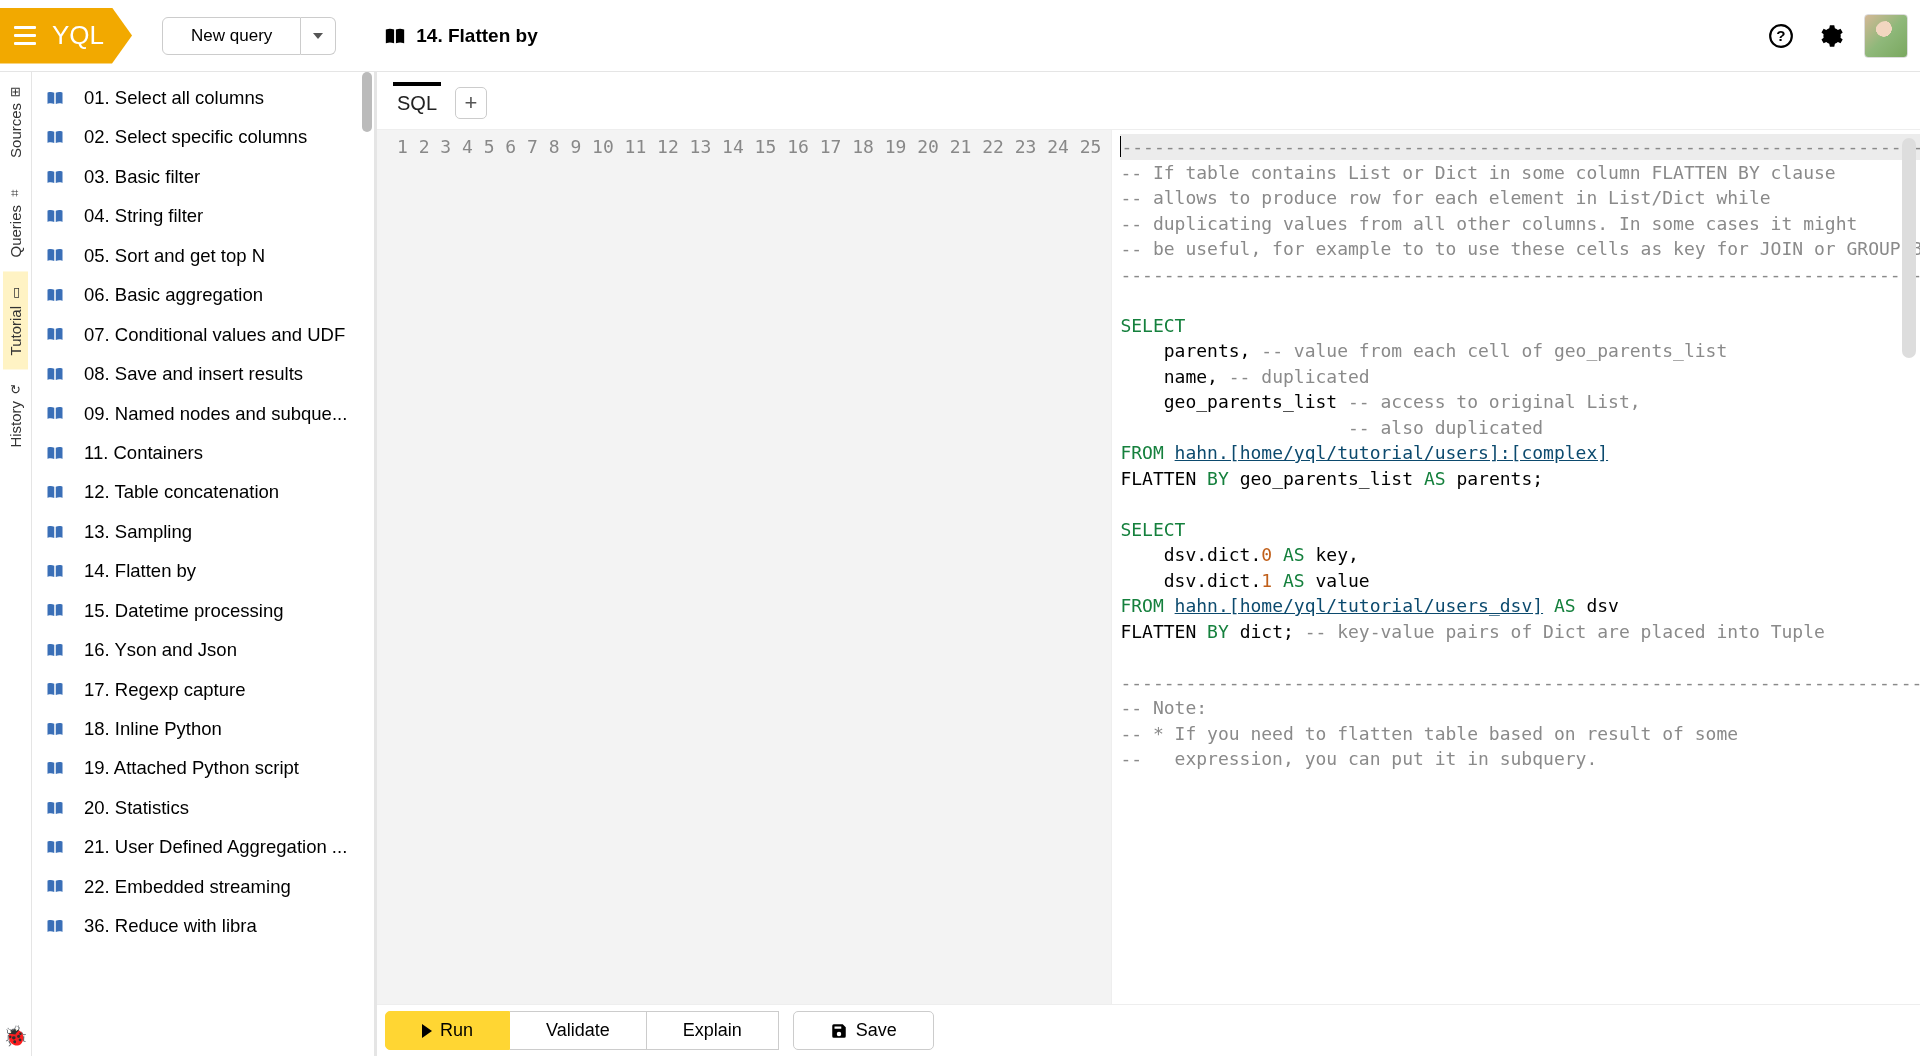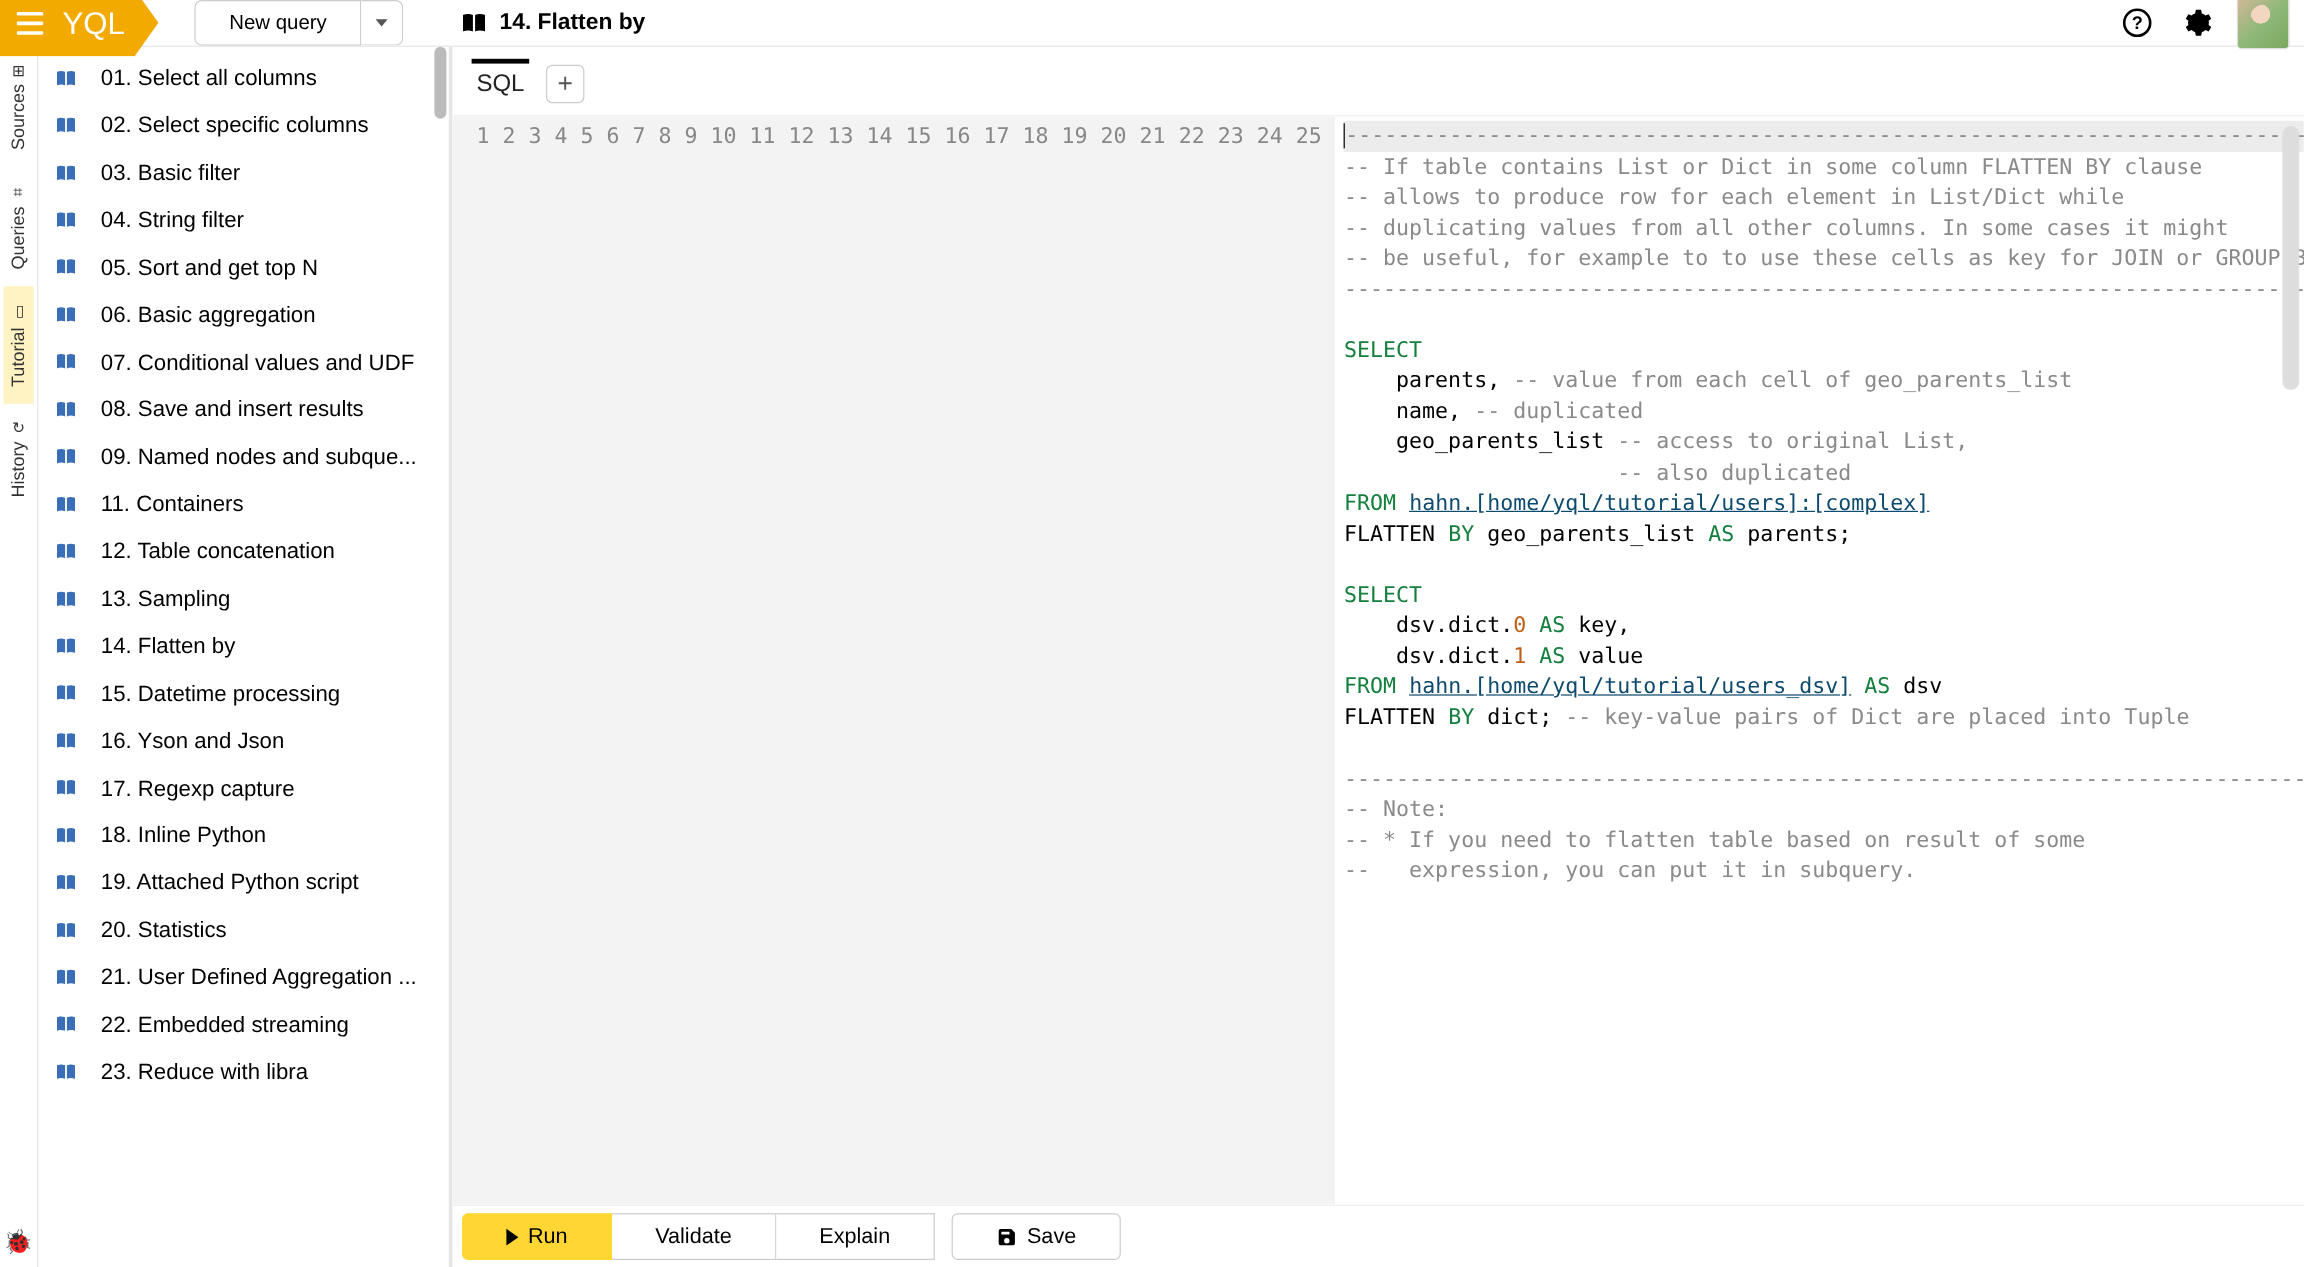--- a/index.html
+++ b/index.html
@@ -1,20 +1,20 @@
 <!DOCTYPE html>
 <html><head>
 <meta charset="utf-8">
 <style>
 * { margin: 0; padding: 0; box-sizing: border-box; }
 body { font-family: -apple-system, BlinkMacSystemFont, "Segoe UI", Arial, sans-serif; font-size: 15px; color: #000; background: #fff; overflow: hidden; }
 .app { display: flex; flex-direction: column; height: 100vh; width: 100vw; }
 
 
-.header { display: flex; align-items: center; height: 39px; border-bottom: 1px solid #e5e5e5; background: #fff; }
+.header { display: flex; align-items: center; height: 72px; border-bottom: 1px solid #e5e5e5; background: #fff; }
 .logo-block { display: flex; align-items: center; height: 56px; padding-left: 14px; padding-right: 28px; background: #f2a900; color: #fff; font-weight: 500; font-size: 26px; clip-path: polygon(0 0, calc(100% - 20px) 0, 100% 50%, calc(100% - 20px) 100%, 0 100%); }
 .hamburger { display:inline-flex; flex-direction:column; gap:5px; margin-right:16px; cursor:pointer; }
 .hamburger span { width:22px; height:3px; background:#fff; border-radius:1px; }
 .new-query-group { display:flex; margin-left: 30px; }
 .new-query-btn { border:1px solid #ccc; background:#fff; padding:8px 28px; border-radius:6px 0 0 6px; font-size:17px; cursor:pointer; }
 .new-query-dd { border:1px solid #ccc; border-left:none; background:#fff; padding:8px 12px; border-radius:0 6px 6px 0; cursor:pointer; display:flex; align-items:center; }
 .title-block { display:flex; align-items:center; margin-left: 48px; font-size:19px; font-weight:600; gap:10px; }
 .header-right { margin-left:auto; display:flex; align-items:center; gap:16px; padding-right:12px; }
 .icon-btn { background:none; border:none; cursor:pointer; padding:4px; display:inline-flex; }
 .avatar { width:44px; height:44px; border-radius:4px; background: linear-gradient(135deg,#d4b896 0%, #8fb87a 50%, #7aa85f 100%); border:1px solid #ddd; position:relative; overflow:hidden; }
@@ -250,21 +250,21 @@
         <div class="tutorial-item">
           <svg class="book-icon-svg" viewBox="0 0 24 20">
             <path fill="#3a6fb7" d="M2 3 C2 3 6 1 11 3 L11 18 C6 16 2 18 2 18 Z M13 3 C18 1 22 3 22 3 L22 18 C22 18 18 16 13 18 Z"></path>
           </svg>
           <span>22. Embedded streaming</span>
         </div>
         <div class="tutorial-item">
           <svg class="book-icon-svg" viewBox="0 0 24 20">
             <path fill="#3a6fb7" d="M2 3 C2 3 6 1 11 3 L11 18 C6 16 2 18 2 18 Z M13 3 C18 1 22 3 22 3 L22 18 C22 18 18 16 13 18 Z"></path>
           </svg>
-          <span>23. Reduce with libra</span>
+          <span>36. Reduce with libra</span>
         </div>
         <div class="sidebar-scrollbar-thumb"></div>
     </div>
 
     <div class="editor-area">
       <div class="editor-tabs">
         <div class="editor-tab">SQL</div>
         <div class="add-tab">+</div>
       </div>
       <div class="code-editor">

